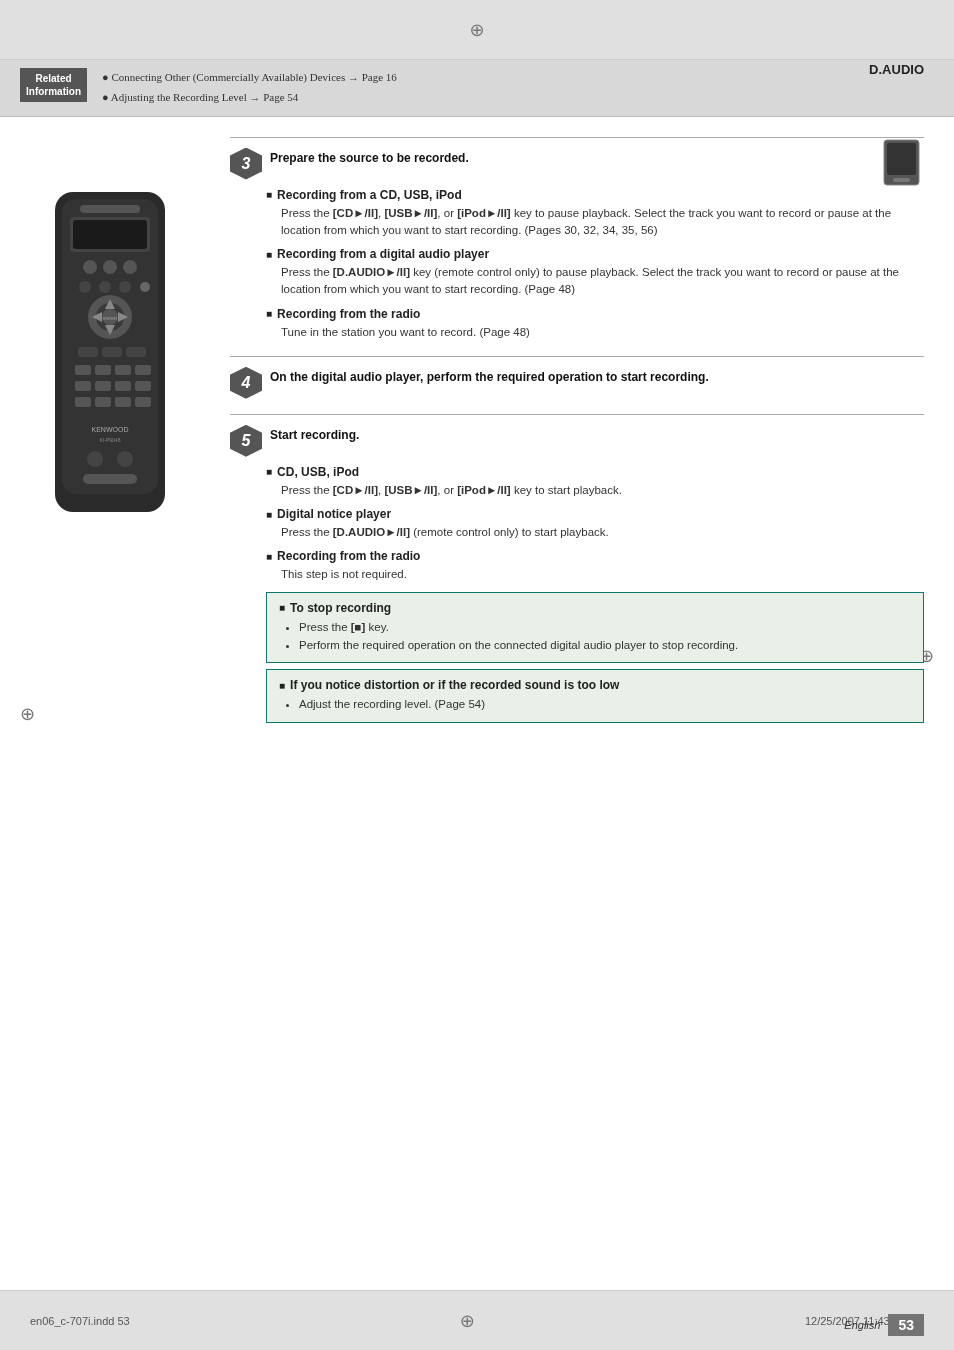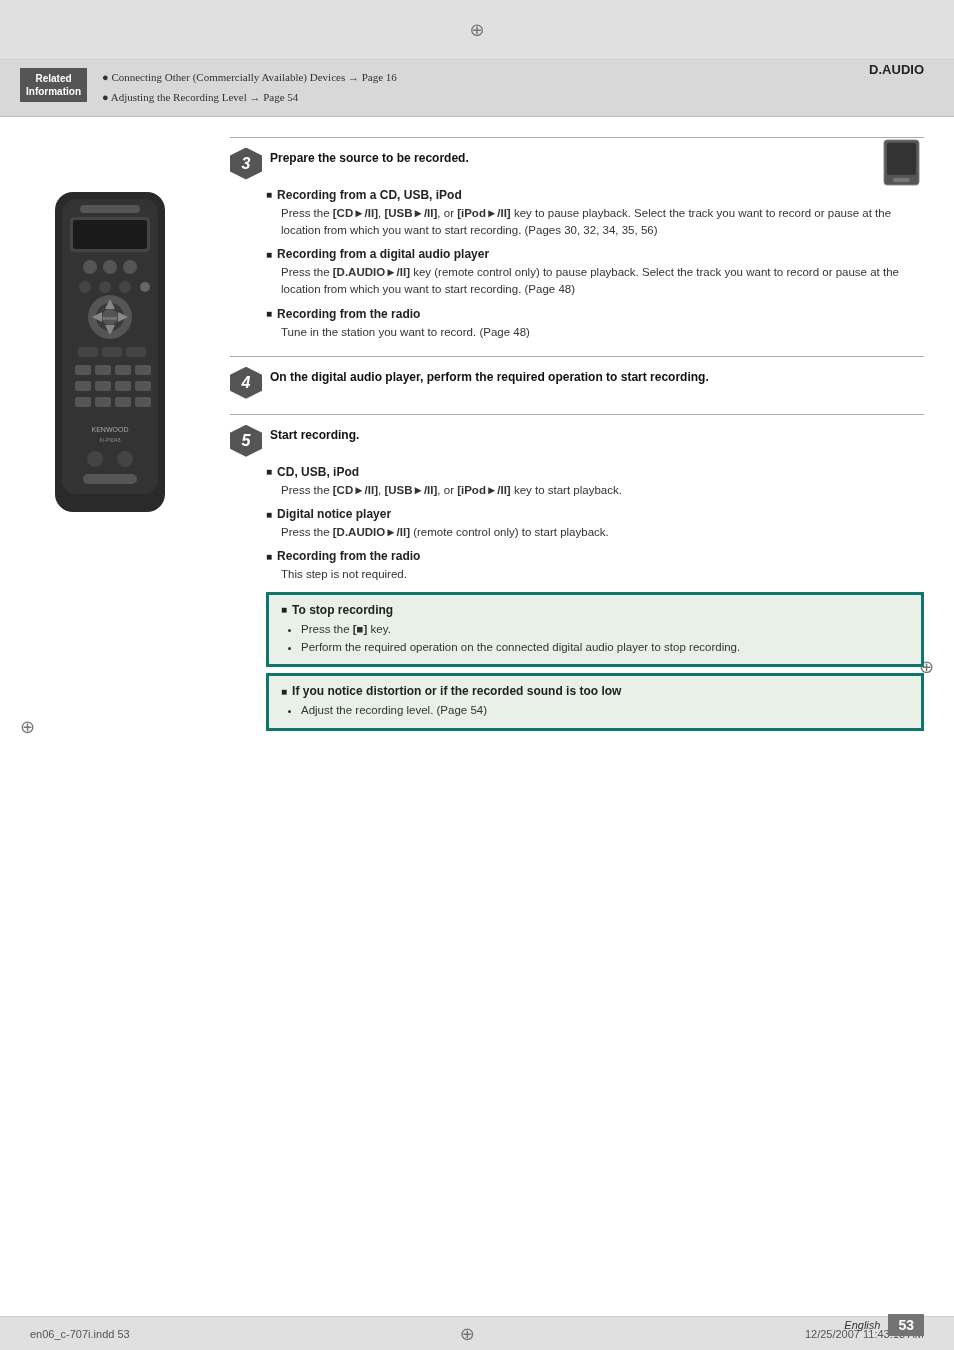--- a/index.html
+++ b/index.html
@@ -148,38 +148,38 @@
     }
     .sub-text {
       font-size: 11.5px;
       color: #333;
       line-height: 1.5;
       padding-left: 15px;
     }
     
     .highlight-box {
       background: #e8f0e8;
-      border: 3px solid #0f766e;
+      border: 1px solid #0f766e;
       padding: 8px 12px;
       margin-top: 8px;
     }
     .highlight-box .sub-title {
       font-weight: bold;
     }
     .highlight-box .bullet-list {
       padding-left: 20px;
       list-style: disc;
       font-size: 11.5px;
       color: #333;
       line-height: 1.6;
     }
     
     .bottom-bar {
       background: #e0e0e0;
-      height: 34px;
+      height: 60px;
       display: flex;
       align-items: center;
       justify-content: space-between;
       padding: 0 30px;
       border-top: 1px solid #ccc;
       font-size: 11px;
       color: #555;
     }
     .page-num {
       background: #555;

